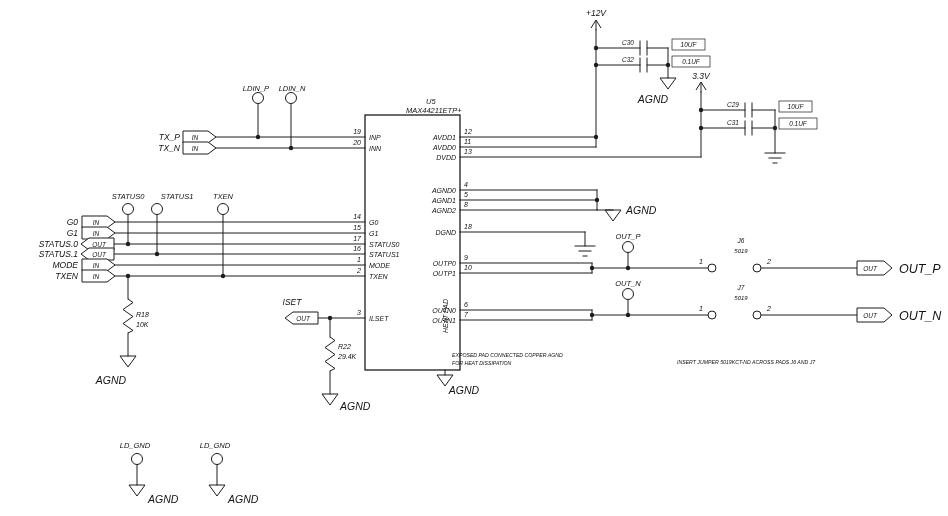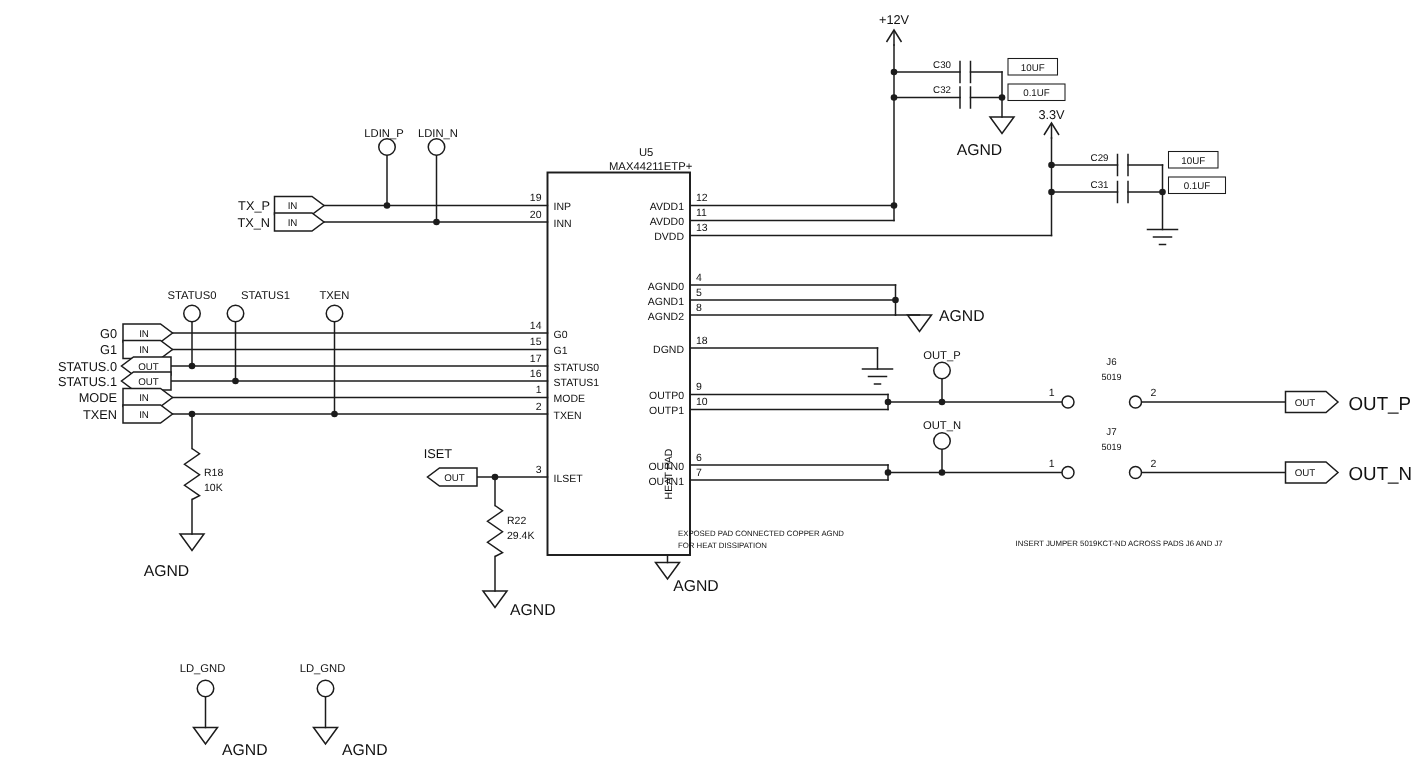--- a/index.html
+++ b/index.html
@@ -1,16 +1,16 @@
 <!DOCTYPE html>
 <html><head>
 <meta charset="utf-8">
 <style>
   html,body{margin:0;padding:0;background:#fff;}
-  .canvas{width:948px;height:516px;background:#ffffff;position:relative;overflow:hidden;}
+  .canvas{width:948px;height:516px;background:#ffffff;position:relative;overflow:hidden;font-style:italic;}
   svg{display:block;}
   .w{stroke:#1c1c1c;stroke-width:1;fill:none;stroke-linecap:square;}
   .sym{stroke:#1c1c1c;stroke-width:1;fill:none;}
   .thick{stroke-width:1.3;}
   .fillw{fill:#ffffff;stroke:#1c1c1c;stroke-width:1;}
   .dotj{fill:#1c1c1c;stroke:none;}
   .vbox{fill:none;stroke:#1c1c1c;stroke-width:0.7;}
   text{font-family:"Liberation Sans","DejaVu Sans",sans-serif;fill:#111;}
   .f5{font-size:5.2px;}  .f6{font-size:6px;}   .f65{font-size:6.5px;}
   .f7{font-size:7px;}    .f75{font-size:7.5px;}.f85{font-size:8.5px;}

